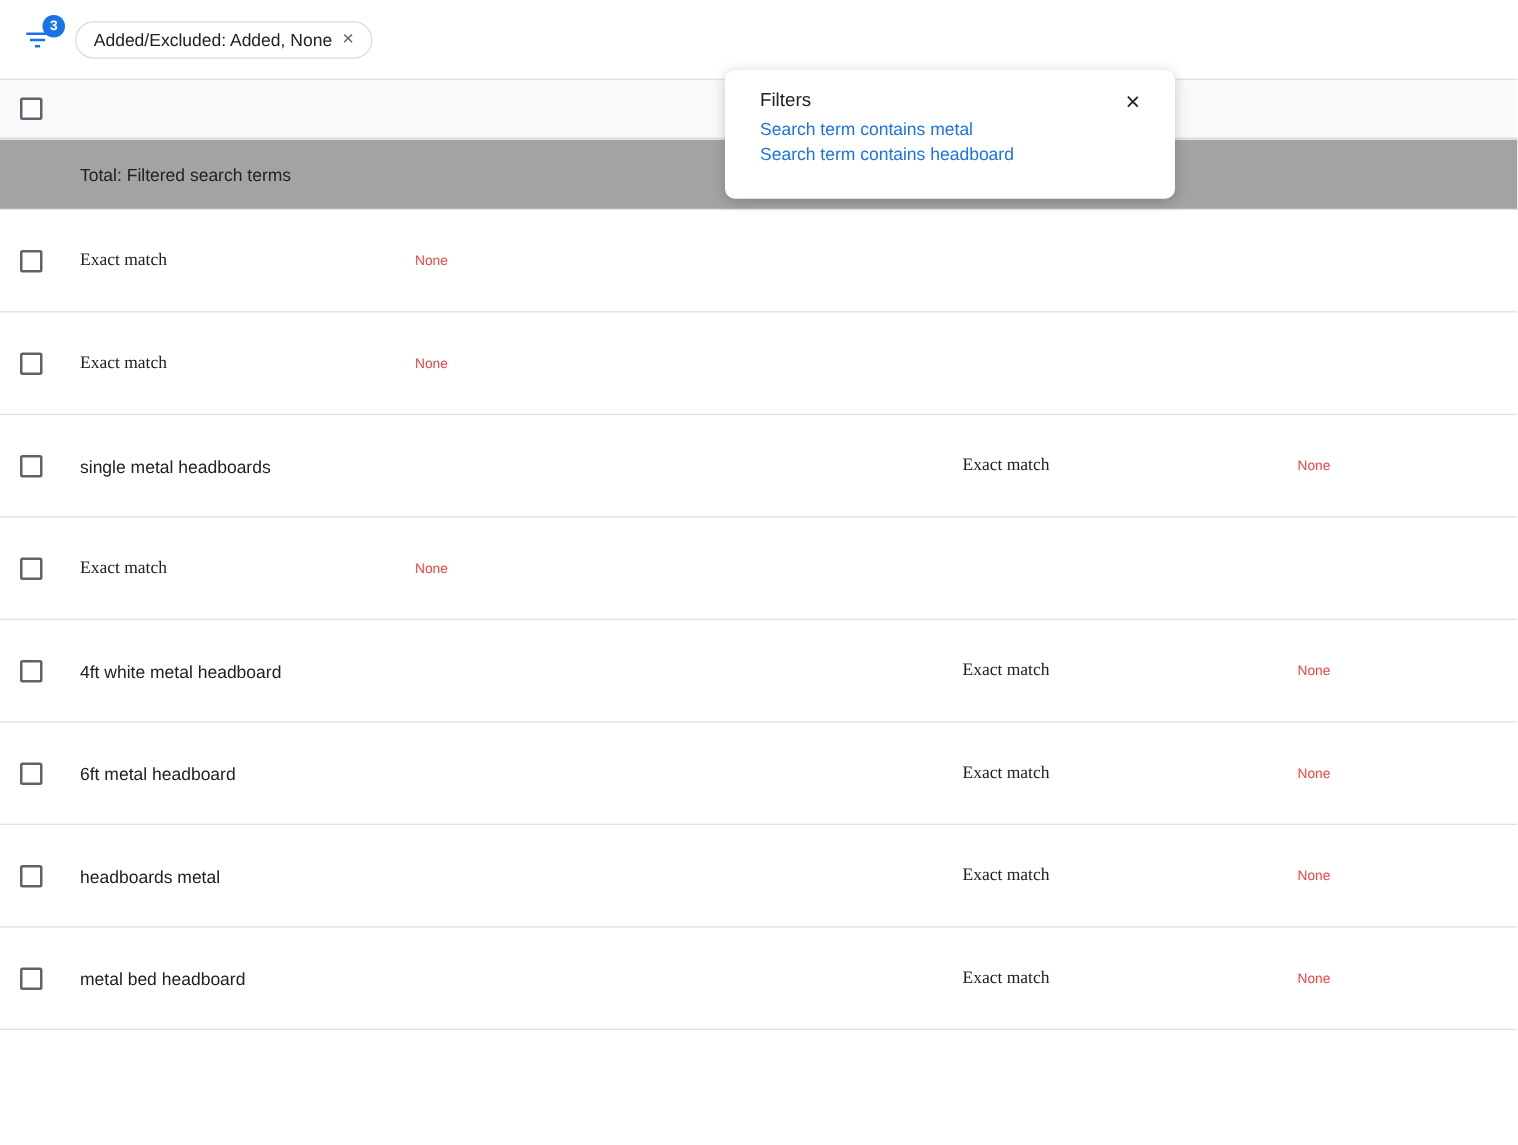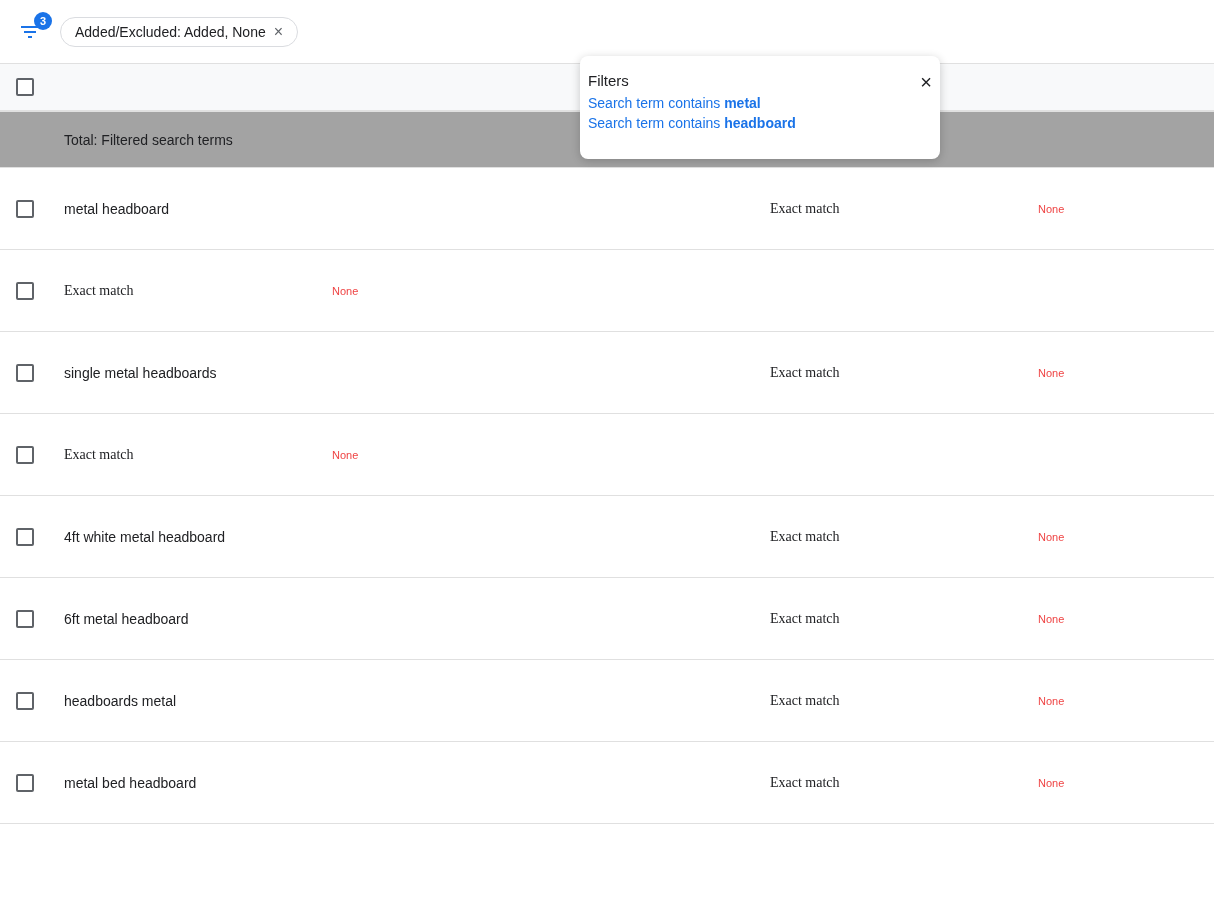--- a/index.html
+++ b/index.html
@@ -75,21 +75,21 @@
       line-height: 1;
     }
 
     .filters-popup {
       position: absolute;
       top: 56px;
       left: 580px;
       background: #fff;
       border-radius: 8px;
       box-shadow: 0 2px 10px rgba(0,0,0,0.2);
-      padding: 16px 8px;
+      padding: 16px 28px;
       min-width: 360px;
       z-index: 100;
     }
 
     .filters-popup-header {
       display: flex;
       justify-content: space-between;
       align-items: flex-start;
       margin-bottom: 8px;
     }
@@ -109,21 +109,21 @@
       margin-left: 16px;
     }
 
     .filter-item {
       font-size: 14px;
       color: #1a73e8;
       margin-bottom: 4px;
     }
 
     .filter-item strong {
-      font-weight: 700;
+      font-weight: 400;
       color: #1a73e8;
     }
 
     .table-container {
       width: 100%;
       overflow: hidden;
     }
 
     .table-header {
       display: flex;
@@ -269,21 +269,20 @@
     <div class="col-checkbox"></div>
     <div class="total-row-text col-search-term">Total: Filtered search terms</div>
     <div class="col-match-type"></div>
     <div class="col-status"></div>
   </div>
 
   <div class="data-row">
     <div class="checkbox-cell col-checkbox">
       <div class="checkbox"></div>
     </div>
-    <div class="term-cell col-search-term">metal headboard</div>
     <div class="match-cell col-match-type">Exact match</div>
     <div class="status-cell col-status">None</div>
   </div>
 
   <div class="data-row">
     <div class="checkbox-cell col-checkbox">
       <div class="checkbox"></div>
     </div>
     <div class="match-cell col-match-type">Exact match</div>
     <div class="status-cell col-status">None</div>

